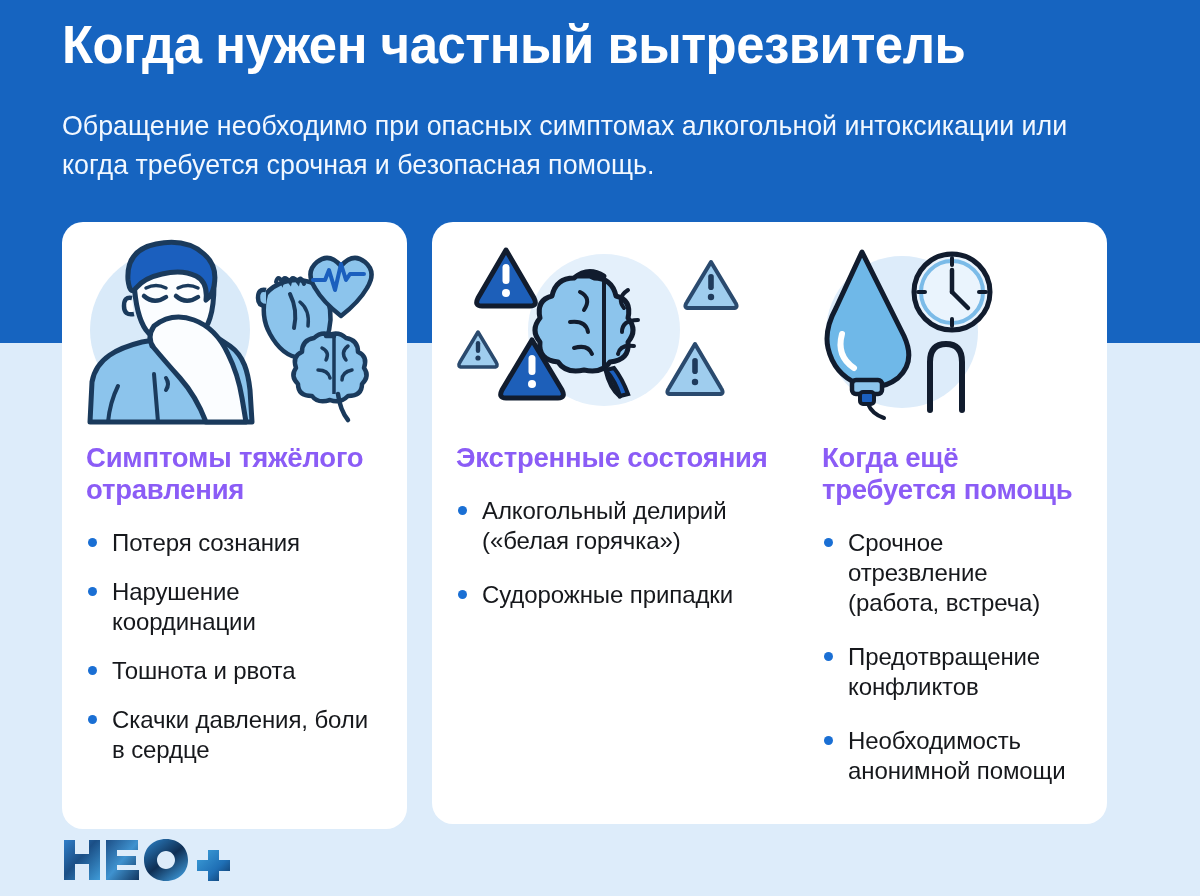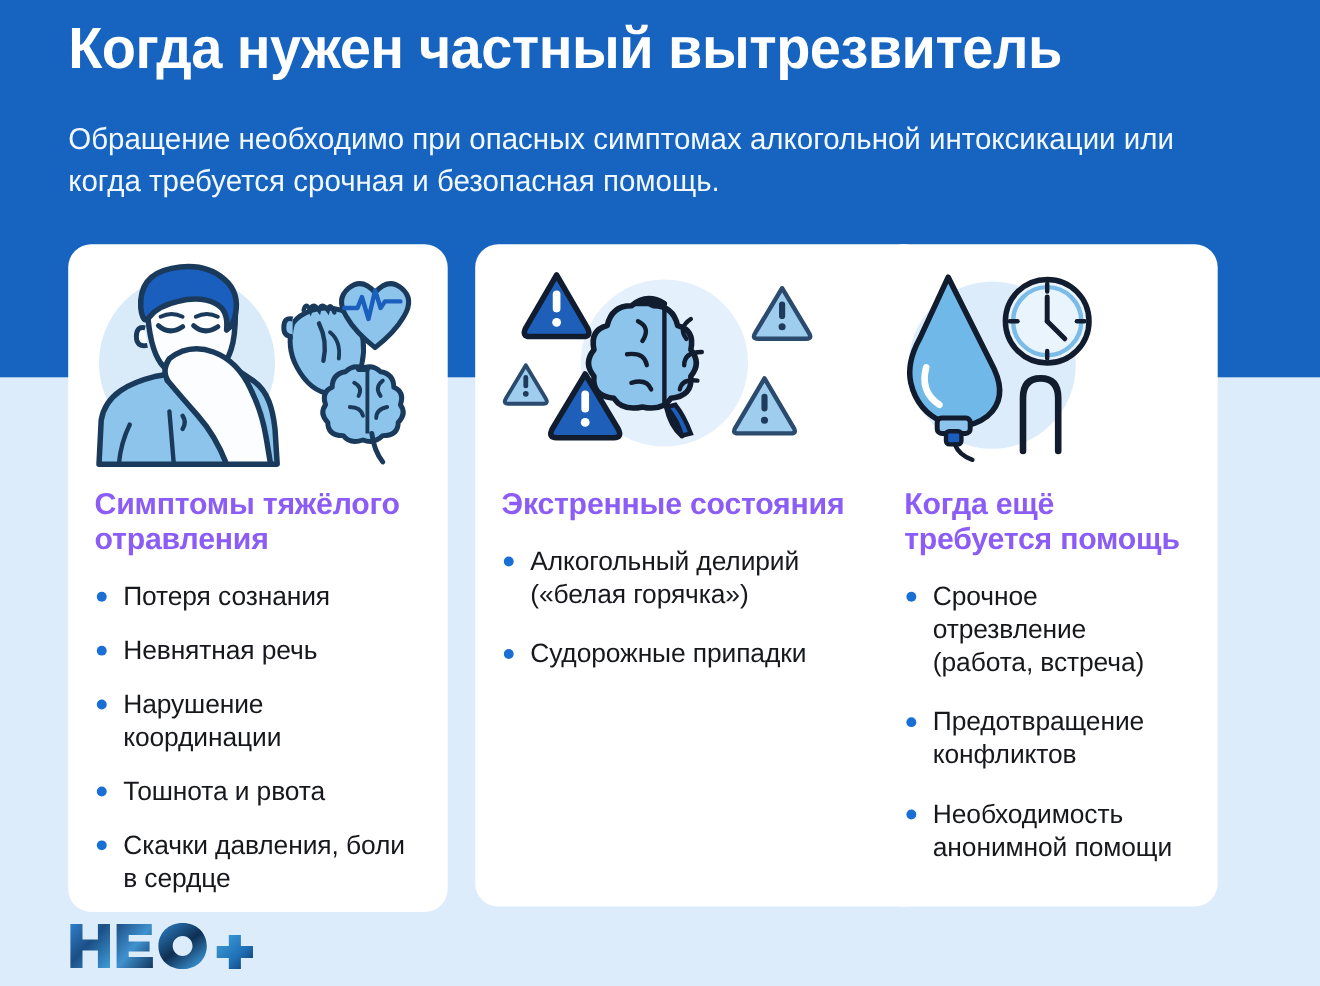--- a/index.html
+++ b/index.html
@@ -160,21 +160,20 @@
           <path d="M44 16 q-8 6 -2 14" stroke="#1a3a5c" stroke-width="3.5" fill="none" stroke-linecap="round"></path>
           <path d="M48 40 q-10 2 -10 10" stroke="#1a3a5c" stroke-width="3.5" fill="none" stroke-linecap="round"></path>
           <path d="M34 64 q2 16 10 26" stroke="#1a3a5c" stroke-width="4.5" fill="none" stroke-linecap="round"></path>
         </g>
       </svg>
     </div>
     <div class="card-body">
       <h2 class="card-heading">Симптомы тяжёлого отравления</h2>
       <ul class="bullet-list">
         <li class="bullet-item">Потеря сознания</li>
-        <li class="bullet-item">Невнятная речь</li>
         <li class="bullet-item">Нарушение координации</li>
         <li class="bullet-item">Тошнота и рвота</li>
         <li class="bullet-item">Скачки давления, боли в сердце</li>
       </ul>
     </div>
   </div>
 
   <div class="card" id="card-1">
     <div class="card-art">
       <svg width="345" height="208" viewBox="0 0 345 208" xmlns="http://www.w3.org/2000/svg">

